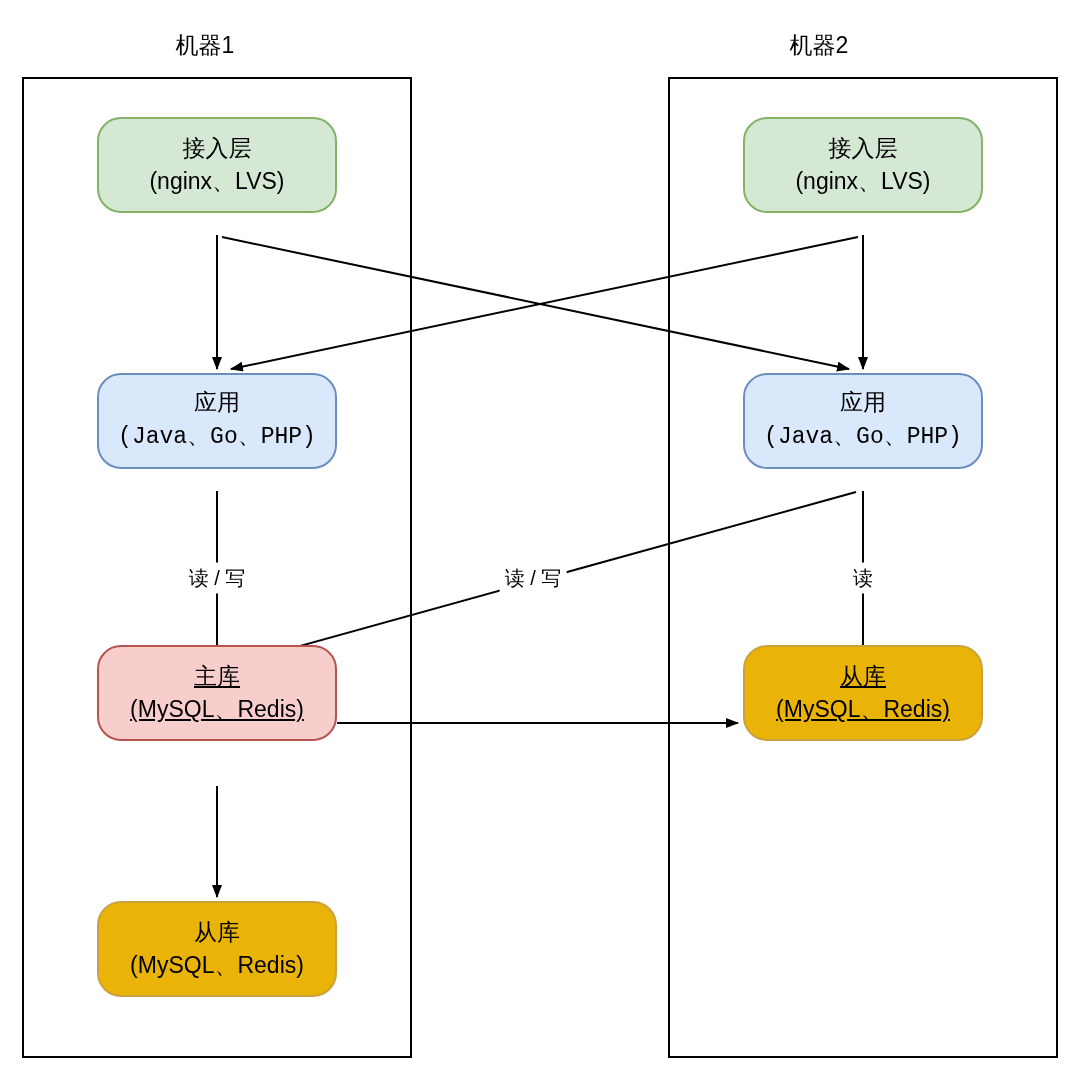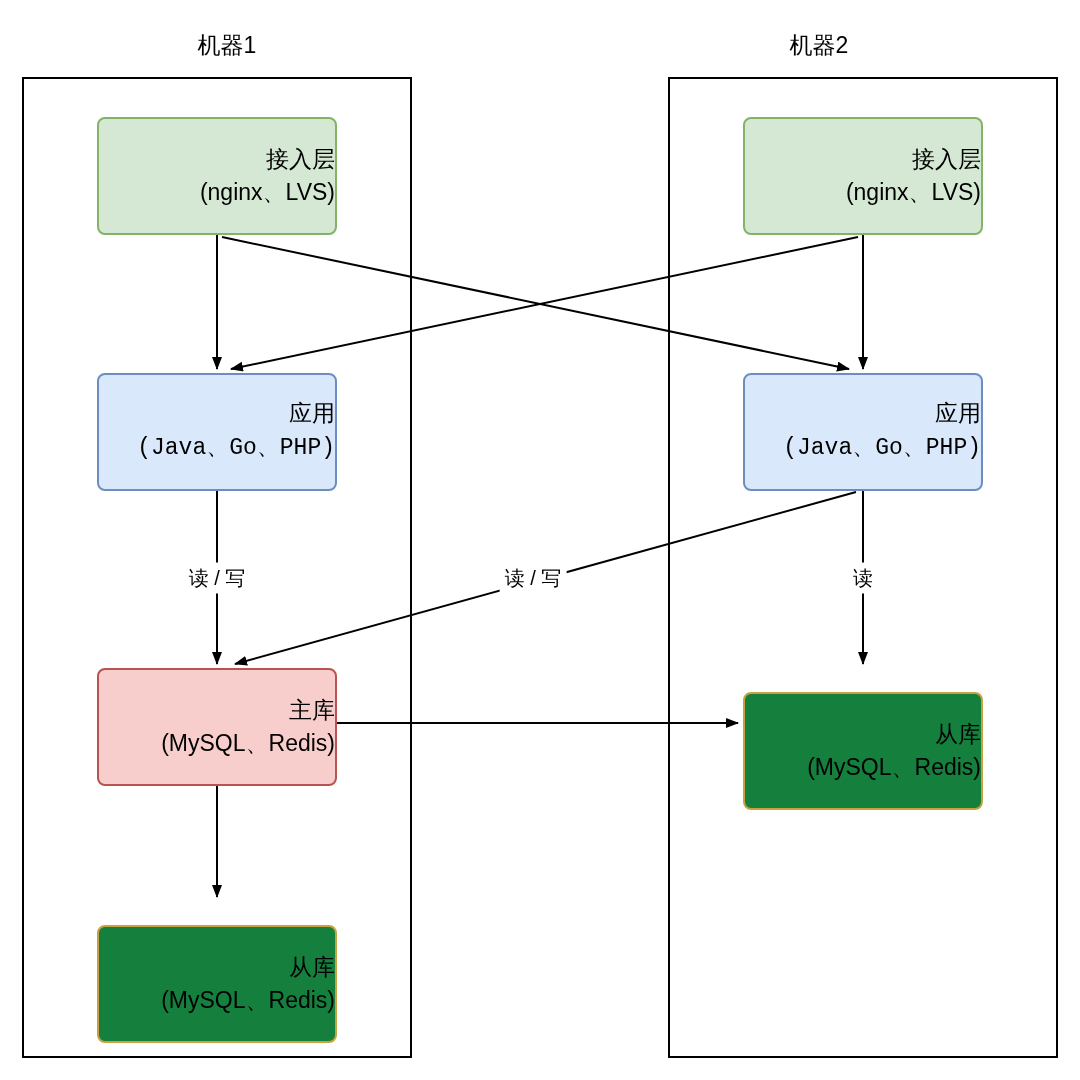--- a/index.html
+++ b/index.html
@@ -35,59 +35,59 @@
   .edges-svg {
     position: absolute;
     left: 0;
     top: 0;
     width: 1080px;
     height: 1080px;
   }
   .node {
     position: absolute;
     width: 240px;
-    height: 118px;
+    height: 96px;
     box-sizing: border-box;
-    border-radius: 8px;
+    border-radius: 24px;
     border: 2px solid #000;
     display: flex;
     flex-direction: column;
-    align-items: flex-end;
+    align-items: center;
     justify-content: center;
     text-align: center;
     font-size: 23px;
     line-height: 33px;
     color: #000000;
   }
   .node.access { background: #d5e8d4; border-color: #82b366; }
   .node.app    { background: #dae8fc; border-color: #6c8ebf; font-family: Liberation Mono, monospace; }
   .node.master { background: #f8cecc; border-color: #b85450; }
-  .node.slave  { background: #15803d; border-color: #c9a23f; margin-top: 24px; }
+  .node.slave  { background: #eab308; border-color: #c9a23f; }
   .col1 { left: 97px; }
   .col2 { left: 743px; }
   .row-access { top: 117px; }
   .row-app    { top: 373px; }
-  .row-db     { top: 668px; }
+  .row-db     { top: 645px; text-decoration: underline; }
   .row-slave1 { top: 901px; }
   .edge-label {
     position: absolute;
     transform: translate(-50%, -50%);
     background: #ffffff;
     padding: 2px 5px;
     font-size: 20px;
     color: #000000;
     white-space: nowrap;
   }
 </style>
 </head>
 <body>
 
 <div class="stage">
 
-  <div class="machine-title" style="left:107px;">机器1</div>
+  <div class="machine-title" style="left:85px;">机器1</div>
   <div class="machine-title" style="left:699px;">机器2</div>
 
   <div class="machine-box" style="left:22px;"></div>
   <div class="machine-box" style="left:668px;"></div>
 
   <svg class="edges-svg" width="1080" height="1080" viewBox="0 0 1080 1080">
     <defs>
       <marker id="arrow" markerWidth="14" markerHeight="12" refX="12" refY="5" orient="auto" markerUnits="userSpaceOnUse">
         <path d="M0,0 L13,5 L0,10 z" fill="#000000"></path>
       </marker>

